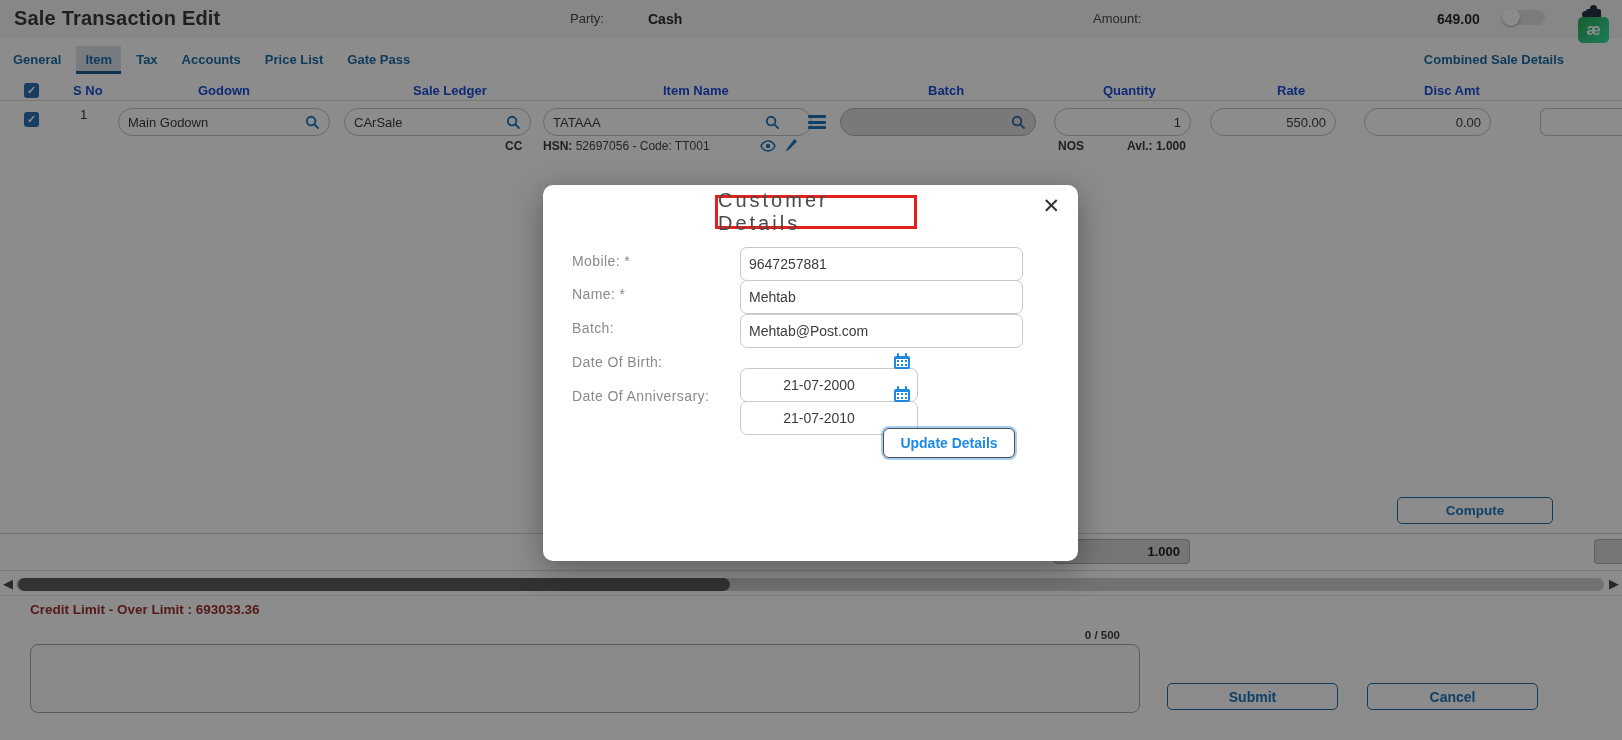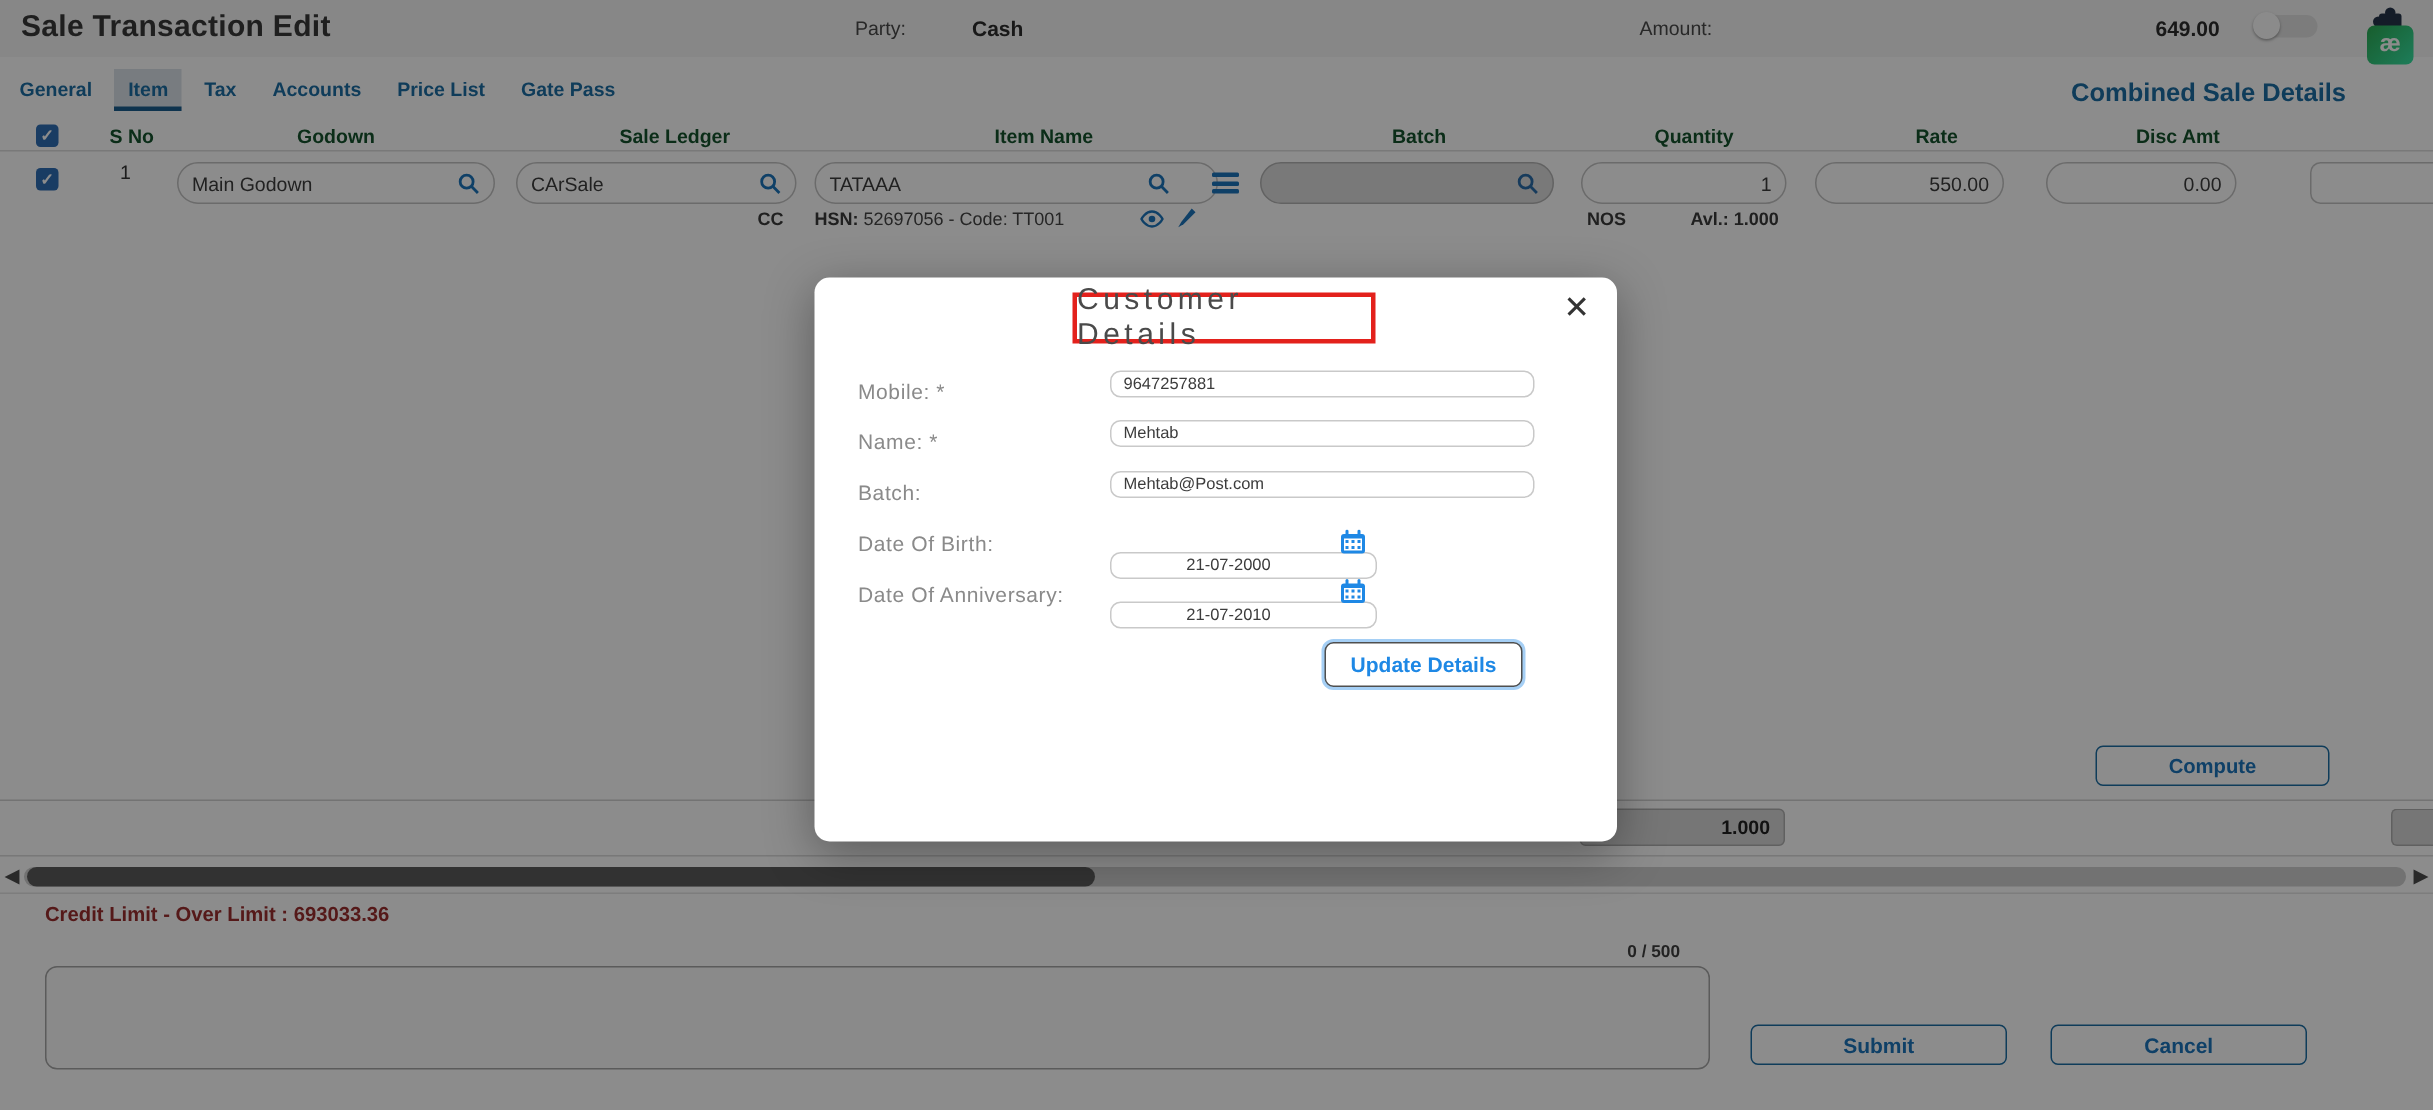--- a/index.html
+++ b/index.html
@@ -22,24 +22,24 @@
   .puzzle::before { content:""; position:absolute; top:-4px; left:4px; width:7px; height:7px; background:#26344a; border-radius:50%; }
   .puzzle::after { content:""; position:absolute; left:-4px; top:2px; width:7px; height:7px; background:#26344a; border-radius:50%; }
   .ext-badge { left:1578px; top:17px; width:31px; height:26px; border-radius:5px;
     background:linear-gradient(135deg,#2cab53 0%,#36e3a4 100%);
     color:#fff; font-weight:700; font-size:16px; display:flex; align-items:center; justify-content:center; }
 
   
   .tabbar { left:4px; top:46px; height:30px; display:flex; align-items:flex-start; gap:6px; }
   .tab { padding:6px 9px 7px 9px; font-size:13px; font-weight:700; color:#1c6ea4; cursor:pointer; }
   .tab.active { background:#dbe2e9; border-bottom:3px solid #1b5e8f; padding-bottom:4px; }
-  .combined-link { right:58px; top:52px; font-size:17px; font-weight:700; color:#1c6ea4;text-align:right; }
-
-  
-  .col-head { top:83px; font-size:13px; font-weight:700; color:#14532d; }
+  .combined-link { right:58px; top:52px; font-size:13px; font-weight:700; color:#1c6ea4;text-align:right; }
+
+  
+  .col-head { top:83px; font-size:13px; font-weight:700; color:#1d4ed8; }
   .head-rule { left:0; top:100px; width:1622px; height:1px; background:#dcdcdc; }
   .checkbox { width:15px; height:15px; background:#2e6db4; border-radius:3px; color:#fff;
     display:flex; align-items:center; justify-content:center; font-size:11px; font-weight:700; }
 
   
   .cell-input { position:absolute; top:108px; height:28px; background:#fff; border:1px solid #c3c3c3;
     border-radius:14px; font-size:13px; color:#3c3c3c; padding:0 26px 0 9px; outline:none;
     font-family:"Liberation Sans",sans-serif; }
   .cell-input.num { text-align:right; padding:0 9px; }
   .cell-input.disabled { background:#dcdcdc; border-color:#b3b3b3; }
@@ -71,22 +71,22 @@
 
   
   .dim { left:0; top:0; width:1622px; height:740px; background:rgba(0,0,0,0.45); z-index:50; }
   .modal { left:543px; top:185px; width:535px; height:376px; background:#fff; border-radius:10px;
     box-shadow:0 8px 32px rgba(0,0,0,.35); z-index:100; }
   .modal-title-box { position:absolute; left:172px; top:10px; width:202px; height:34px;
     border:3px solid #e3211c; display:flex; align-items:center; justify-content:center; }
   .modal-title { font-size:20px; color:#4a4a4a; letter-spacing:3px; }
   .modal-close { position:absolute; right:18px; top:10px; font-size:21px; color:#333; cursor:pointer; line-height:1; }
   .m-label { position:absolute; left:29px; font-size:14px; color:#8a8a8a; letter-spacing:.4px; }
-  .m-input { position:absolute; left:197px; width:283px; height:18px; border:1px solid #c9c9c9; border-radius:7px;
-    font-size:11px; color:#3c3c3c; padding:0 8px; outline:none; font-family:"Liberation Sans",sans-serif; background:#fff; }
+  .m-input { position:absolute; left:197px; width:283px; height:34px; border:1px solid #c9c9c9; border-radius:7px;
+    font-size:14px; color:#3c3c3c; padding:0 8px; outline:none; font-family:"Liberation Sans",sans-serif; background:#fff; }
   .m-input.date { width:178px; text-align:center; padding-right:28px;margin-top:20px; }
   .cal-icon { position:absolute; width:18px; height:17px; }
   .update-btn { position:absolute; left:340px; top:243px; width:132px; height:30px; background:#fff;
     border:1.5px solid #4f4f4f; border-radius:6px; box-shadow:0 0 0 2px rgba(30,136,229,.4);
     color:#1e88e5; font-weight:700; font-size:14px; font-family:"Liberation Sans",sans-serif; cursor:pointer; }
 </style>
 </head>
 <body>
 
 <div id="stage">

